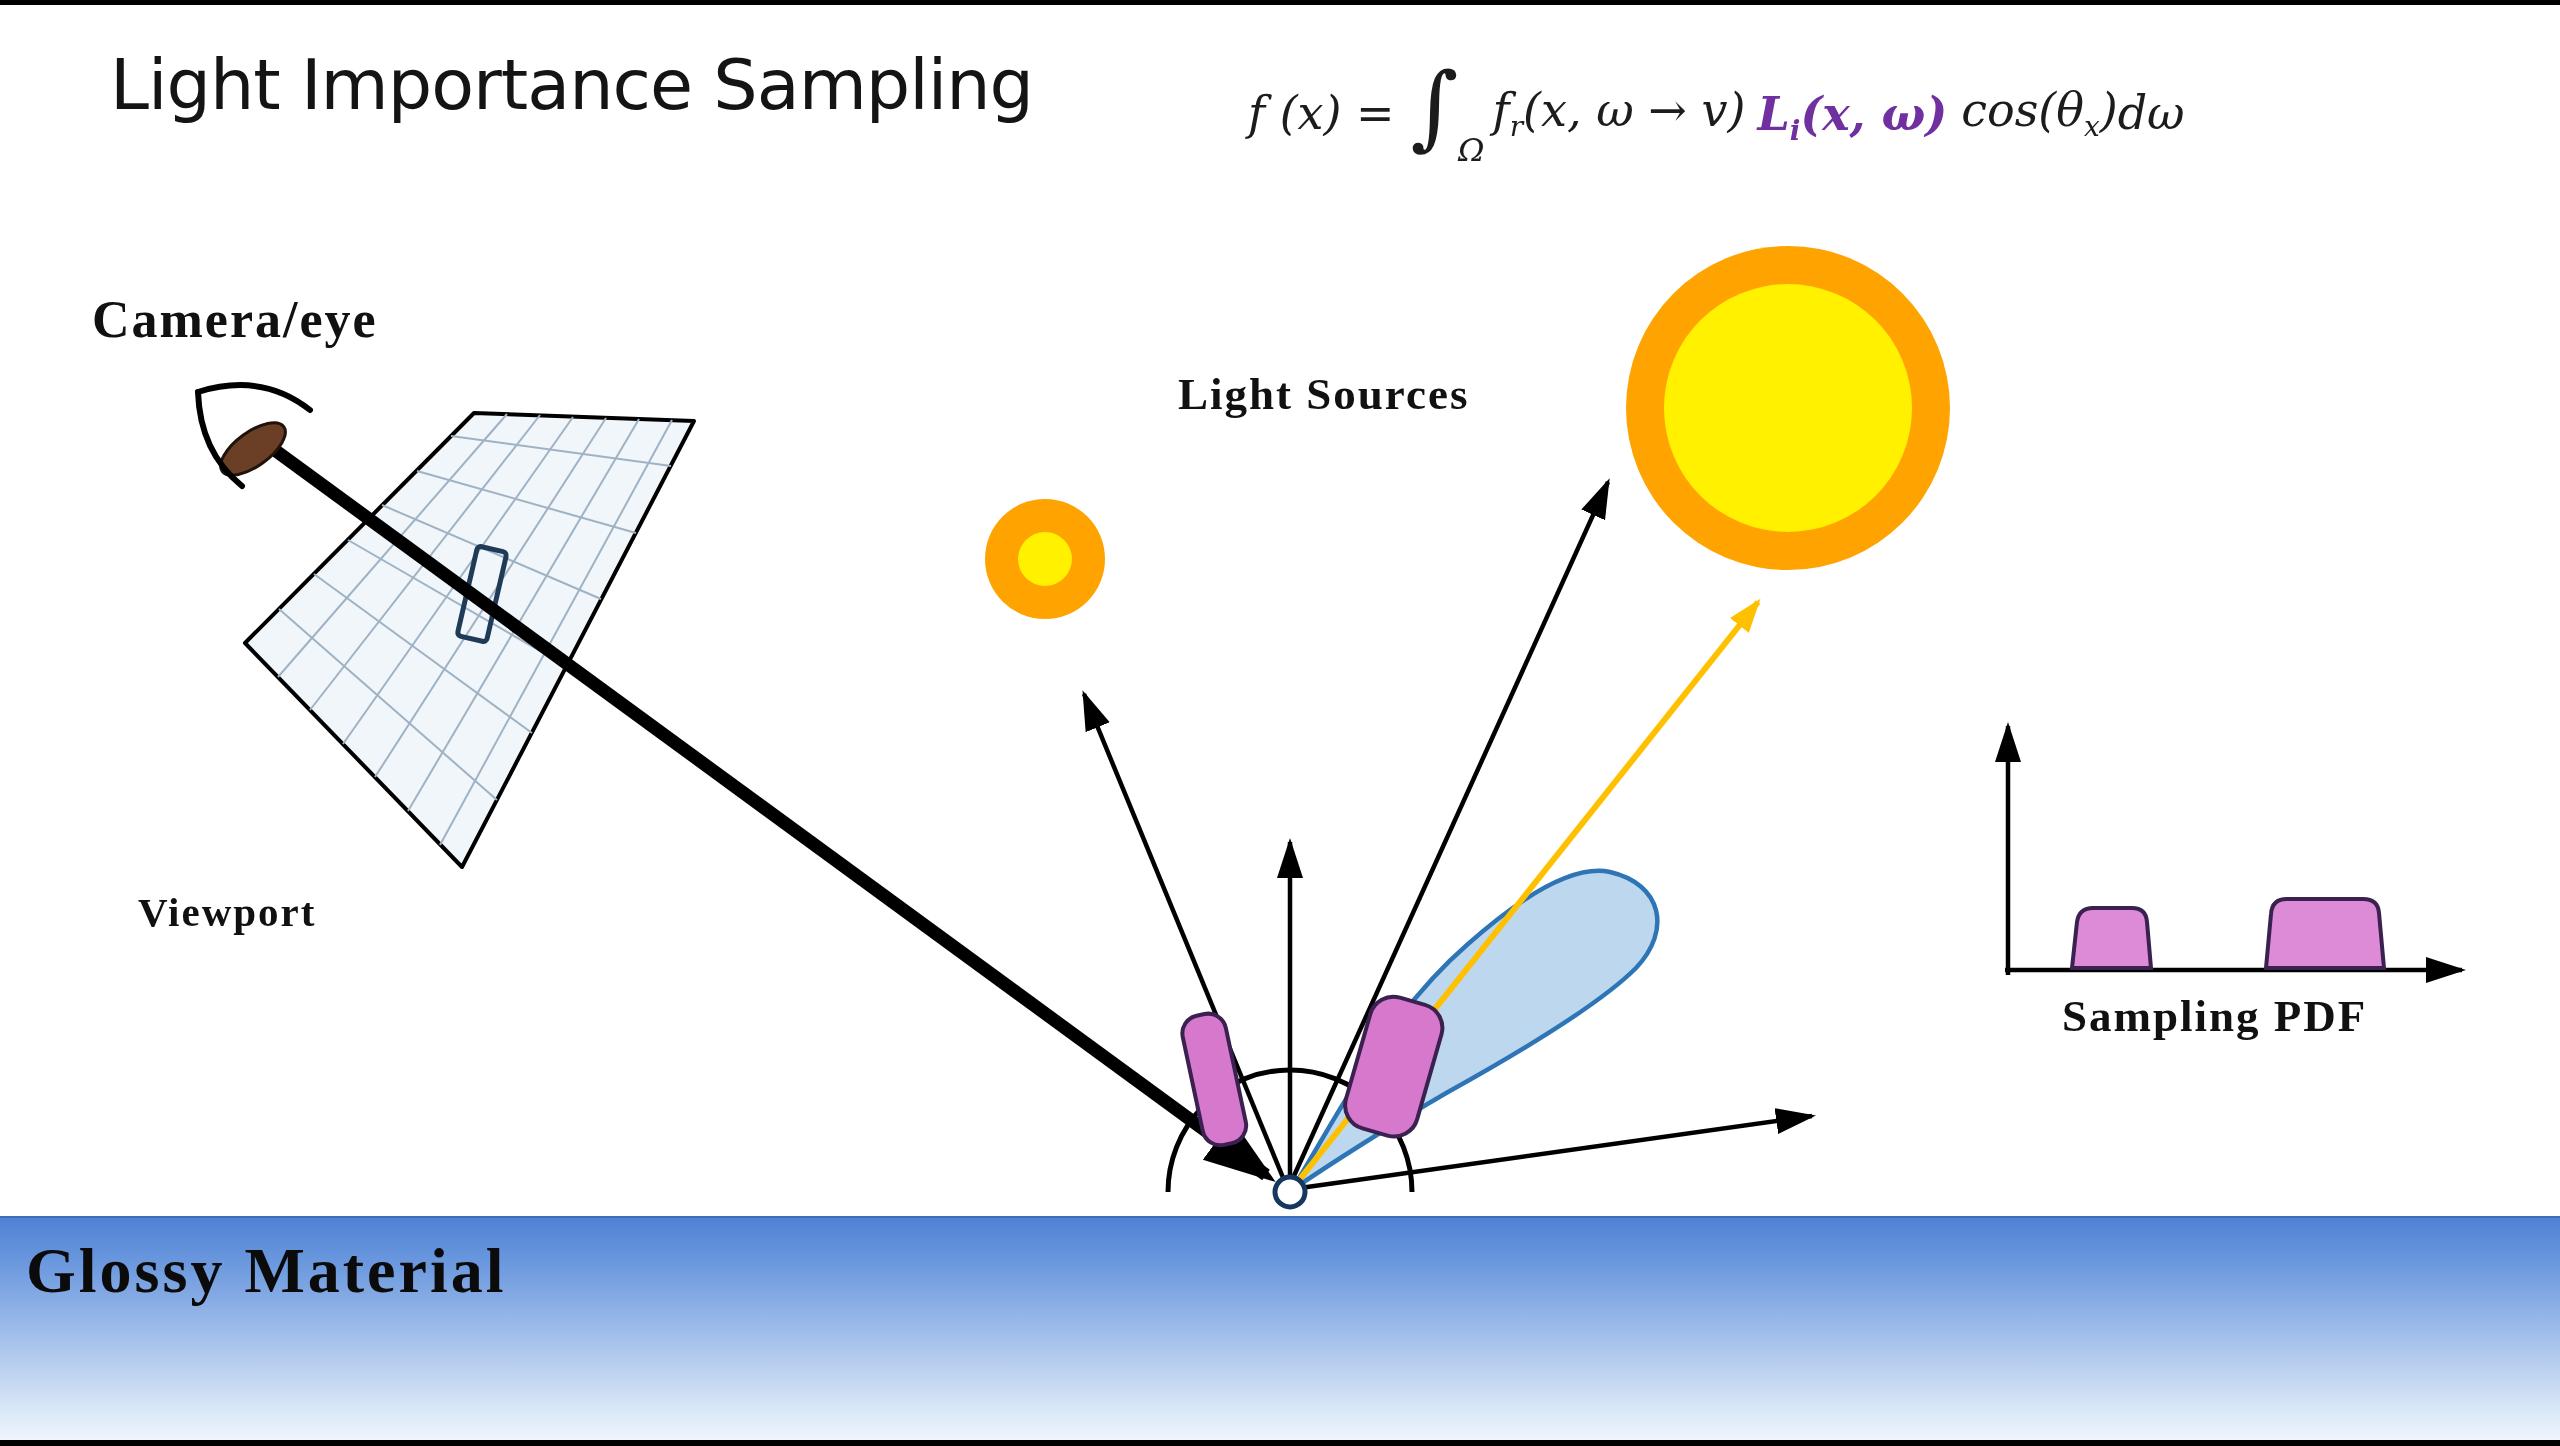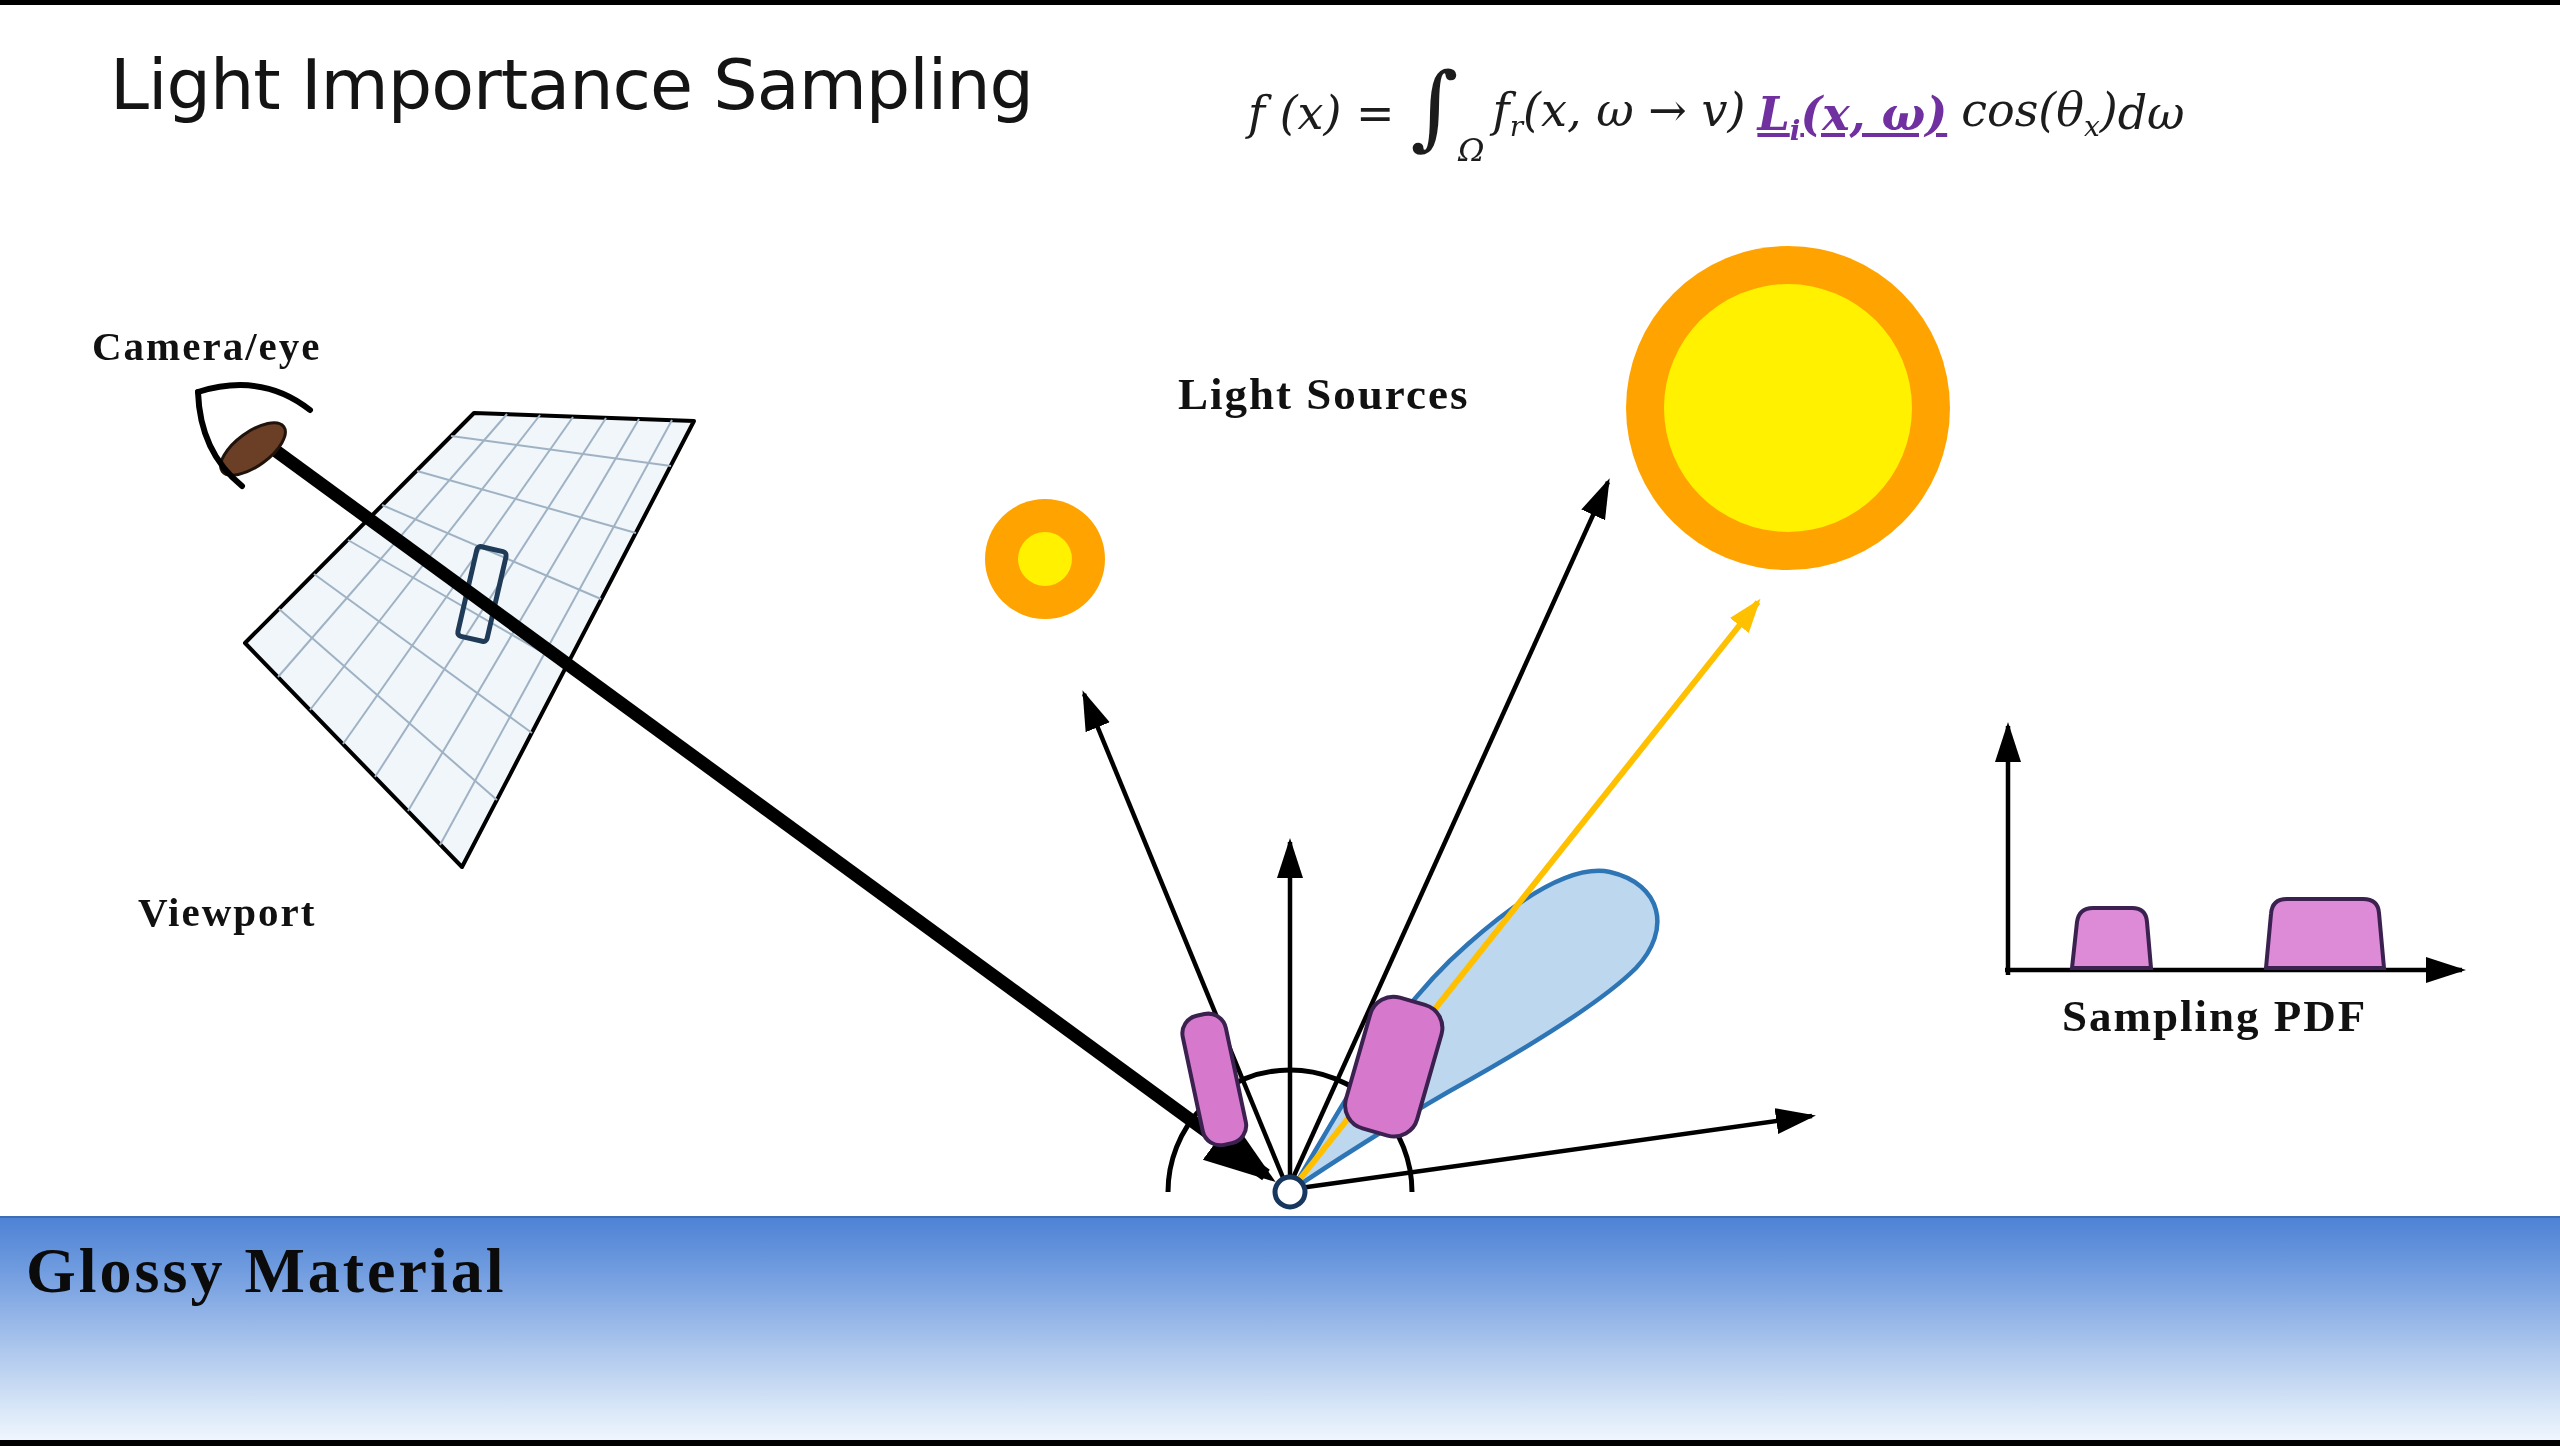--- a/index.html
+++ b/index.html
@@ -25,35 +25,35 @@
     display:flex;align-items:center;
     font-family:"DejaVu Serif",serif;font-style:italic;
     font-size:46px;color:#1c1c1c;white-space:nowrap;
   }
   .formula sub{font-size:28px;font-style:italic;}
   .f-int{
     position:relative;font-style:normal;font-size:92px;line-height:0.9;
     margin:0 34px 0 16px;top:-6px;
   }
   .f-dom{position:absolute;font-size:32px;bottom:-16px;right:-26px;font-style:italic;}
-  .f-li{color:#7030A0;font-weight:bold;margin:8px 14px 0 12px;text-decoration:underline;}
+  .f-li{color:#7030A0;font-weight:bold;margin:8px 14px 0 12px;}
   .f-gap{}
   .note{
     position:absolute;left:1512px;top:168px;
     font-family:"DejaVu Sans",sans-serif;font-weight:bold;
     font-size:41px;color:#7030A0;letter-spacing:0px;
   }
 
   
   .cmlabel{
     position:absolute;
     font-family:"Liberation Serif",serif;font-weight:bold;color:#111;
     letter-spacing:2px;white-space:nowrap;
   }
-  .lbl-camera{left:92px;top:322px;font-size:41px;}
+  .lbl-camera{left:92px;top:290px;font-size:52px;}
   .lbl-viewport{left:138px;top:888px;font-size:41px;}
   .lbl-lights{left:1178px;top:368px;font-size:45px;}
   .lbl-pdf{left:2062px;top:990px;font-size:45px;}
 
   .surface{
     position:absolute;left:0;top:1216px;width:2560px;height:230px;
     background:linear-gradient(180deg,#4E82D5 0%,#6F9BDF 22%,#A9C4EC 55%,#DCE9F8 85%,#F5F9FF 100%);
     border-top:2px solid #3D6DB5;
   }
   .lbl-glossy{

